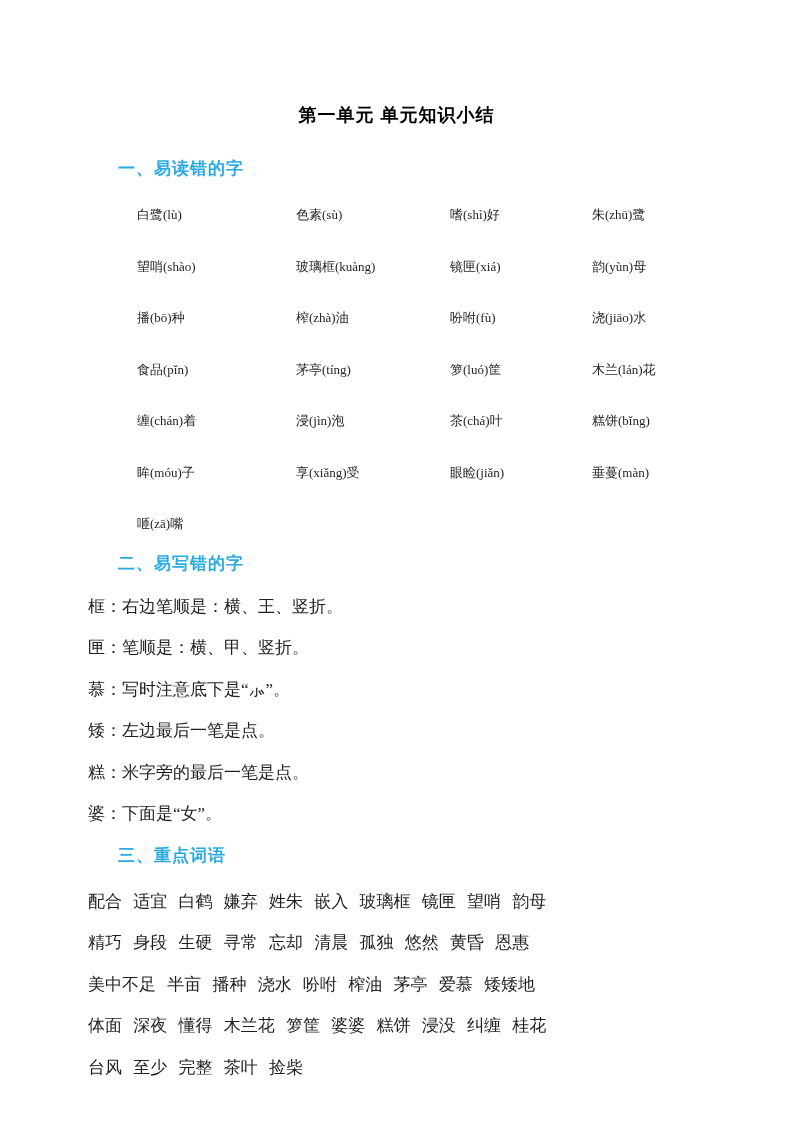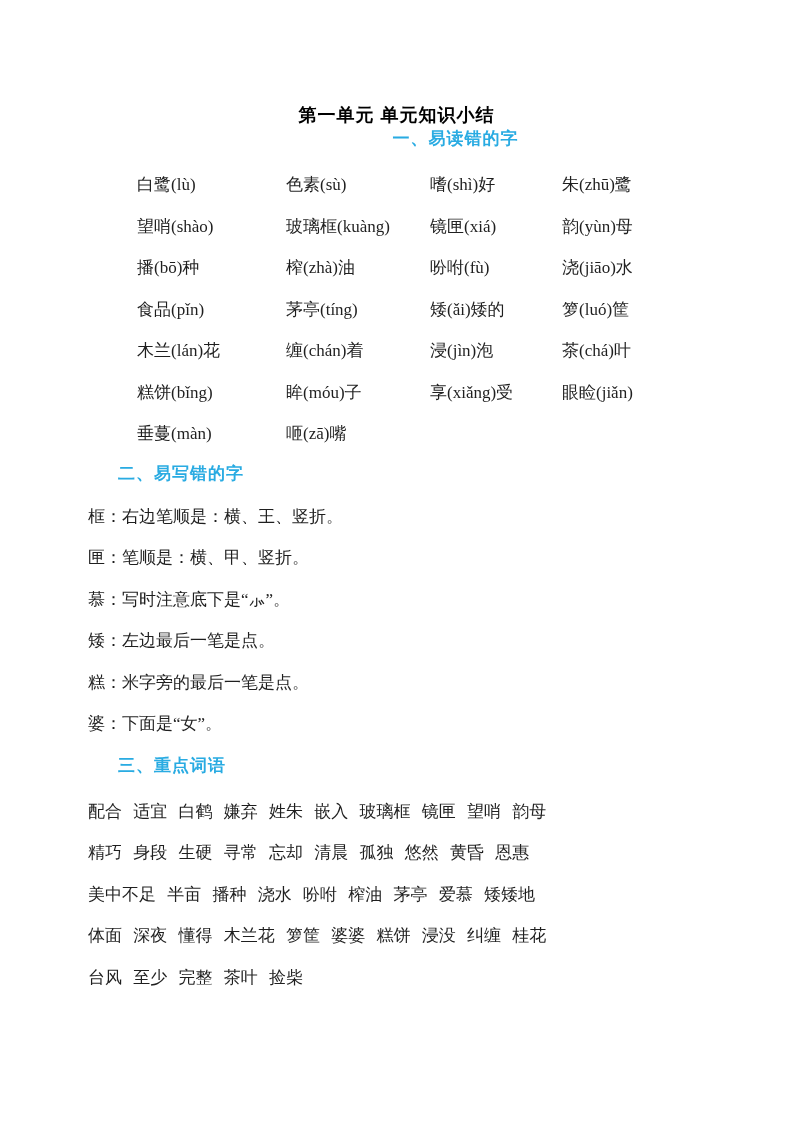--- a/index.html
+++ b/index.html
@@ -33,29 +33,30 @@
   .section-heading{
     margin:0;
     padding-left:118px;
     font-family:"Liberation Sans","DejaVu Sans",sans-serif;
     font-weight:bold;
     font-size:17px;
     line-height:24px;
     color:var(--heading-color);
     letter-spacing:1px;
   }
-  .h1{margin-top:0;text-align:center;}
+  .h1{margin-top:30px;}
   .h2{margin-top:7px;}
   .h3{margin-top:9px;}
   .char-grid{
     margin:13px 40px 0 137px;
     display:grid;
     grid-template-columns:149px 144px 132px auto;
     grid-auto-rows:41.5px;
-    font-size:17px;
+    font-size:13px;
+    gap:10px;
   }
   .grid-item{
     line-height:41.5px;
     white-space:nowrap;
   }
   .text-block{margin:0;}
   .sec2{margin-top:10px;}
   .sec3{margin-top:13px;}
   .line{
     margin:0;
@@ -85,21 +86,20 @@
     <span class="grid-item">望哨(shào)</span>
     <span class="grid-item">玻璃框(kuàng)</span>
     <span class="grid-item">镜匣(xiá)</span>
     <span class="grid-item">韵(yùn)母</span>
     <span class="grid-item">播(bō)种</span>
     <span class="grid-item">榨(zhà)油</span>
     <span class="grid-item">吩咐(fù)</span>
     <span class="grid-item">浇(jiāo)水</span>
     <span class="grid-item">食品(pǐn)</span>
     <span class="grid-item">茅亭(tíng)</span>
-    <span class="grid-item">矮(ǎi)矮的</span>
     <span class="grid-item">箩(luó)筐</span>
     <span class="grid-item">木兰(lán)花</span>
     <span class="grid-item">缠(chán)着</span>
     <span class="grid-item">浸(jìn)泡</span>
     <span class="grid-item">茶(chá)叶</span>
     <span class="grid-item">糕饼(bǐng)</span>
     <span class="grid-item">眸(móu)子</span>
     <span class="grid-item">享(xiǎng)受</span>
     <span class="grid-item">眼睑(jiǎn)</span>
     <span class="grid-item">垂蔓(màn)</span>

